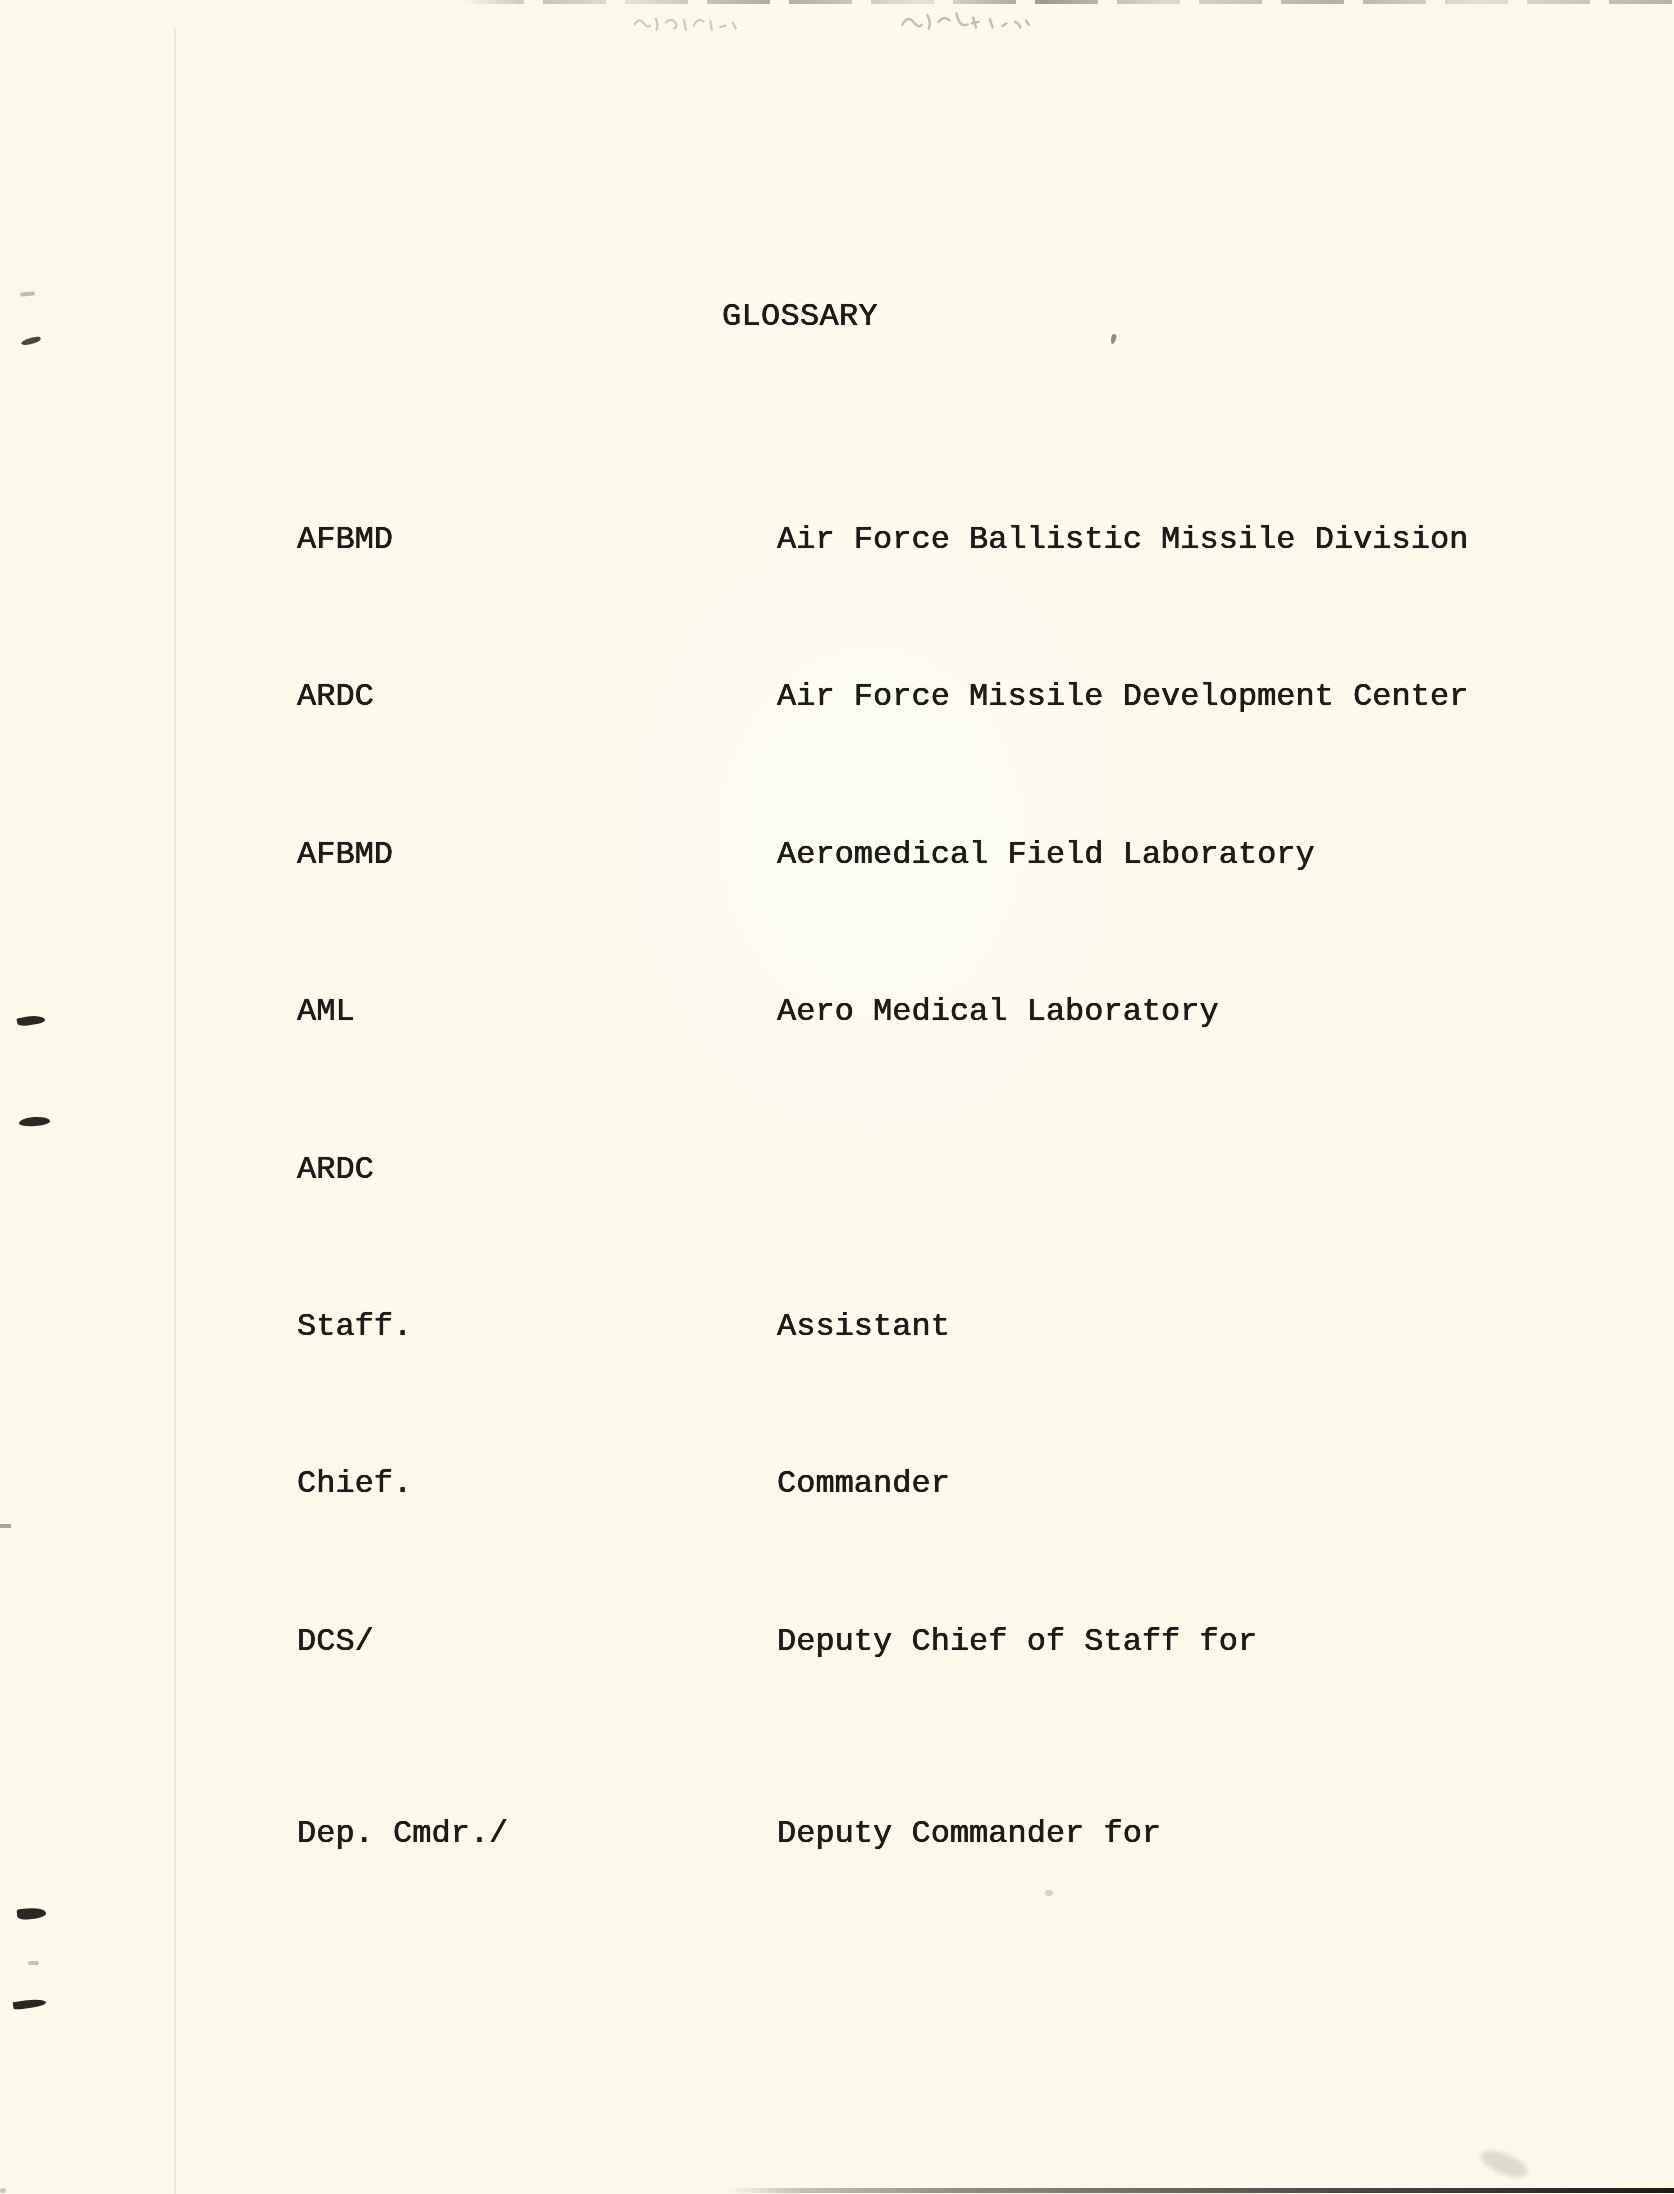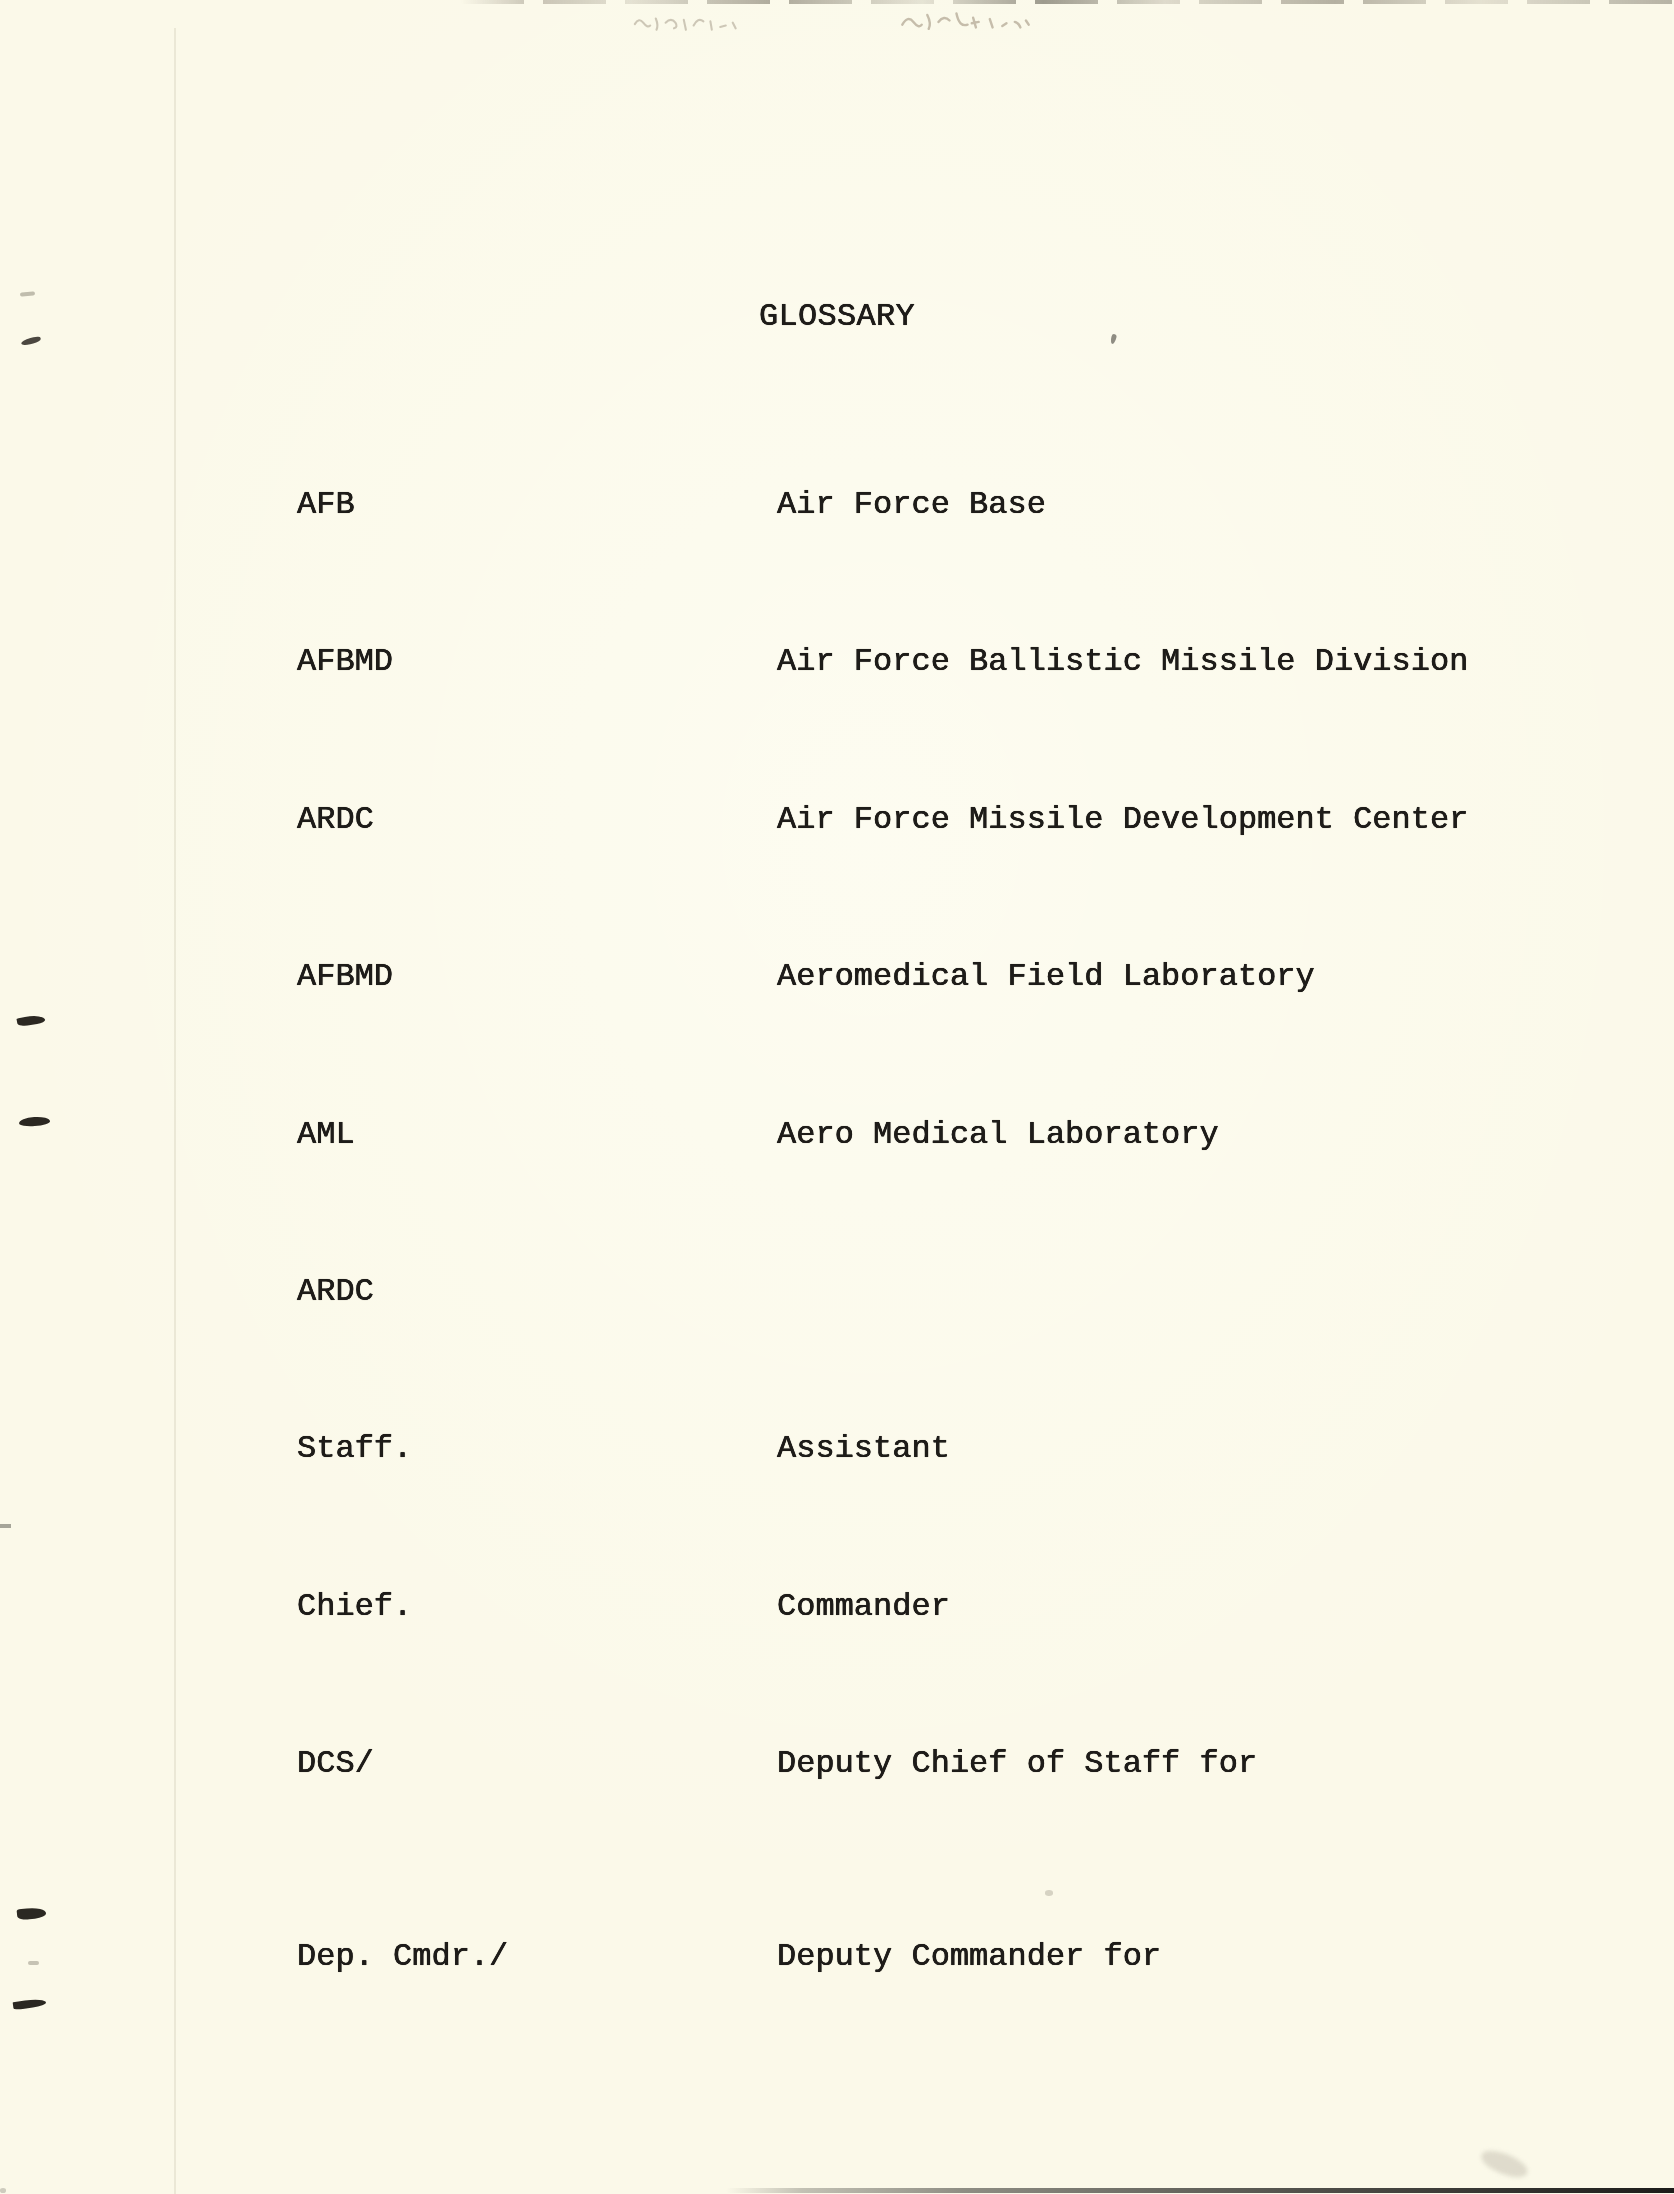--- a/index.html
+++ b/index.html
@@ -23,21 +23,21 @@
     line-height: 35px;
     white-space: pre;
     text-shadow:
       0.3px 0 currentColor,
       -0.2px 0 currentColor,
       0 0 1.1px rgba(45,40,32,.45);
   }
 
   .doc-title {
     position: absolute;
-    left: 759px;
+    left: 722px;
     top: 299px;
     letter-spacing: 0.3px;
   }
 
   .glossary {
     position: absolute;
     left: 297px;
     top: 417px;
     width: 1256px;
   }
@@ -156,24 +156,20 @@
   <div class="speck speck-9"></div>
   <div class="speck speck-10"></div>
   <div class="speck speck-11"></div>
   <div class="smudge-bottom-right"></div>
 
   <div class="bottom-edge-line"></div>
 
   <div class="type doc-title">GLOSSARY</div>
 
   <div class="glossary type" id="glossary-list">
-    <div class="entry">
-      <div class="abbr">AFB</div>
-      <div class="def"><div class="def-line">Air Force Base</div></div>
-    </div>
   
     <div class="entry">
       <div class="abbr">AFBMD</div>
       <div class="def"><div class="def-line">Air Force Ballistic Missile Division</div></div>
     </div>
   
     <div class="entry">
       <div class="abbr">ARDC</div>
       <div class="def"><div class="def-line">Air Force Missile Development Center</div></div>
     </div>

